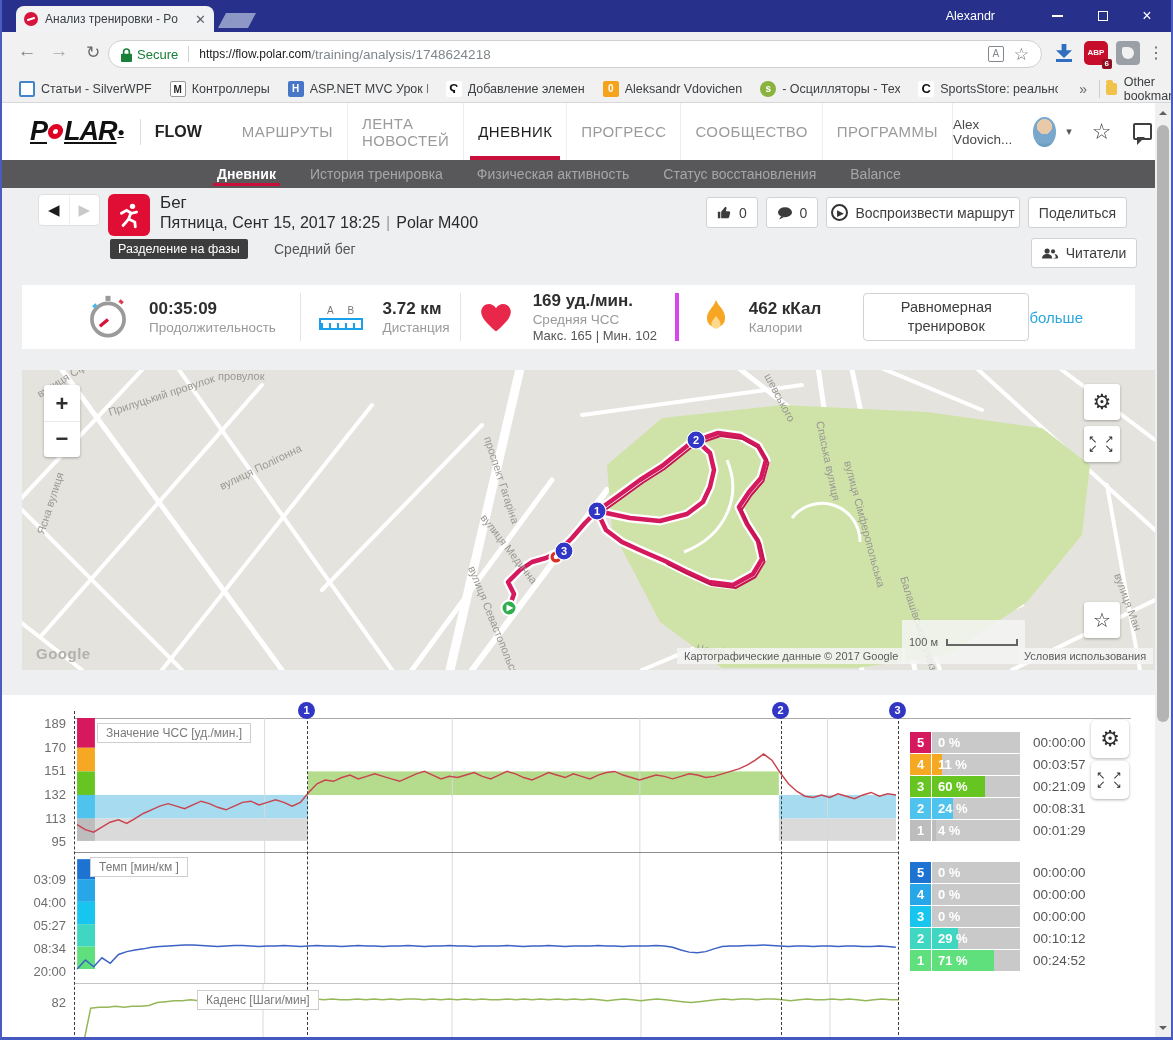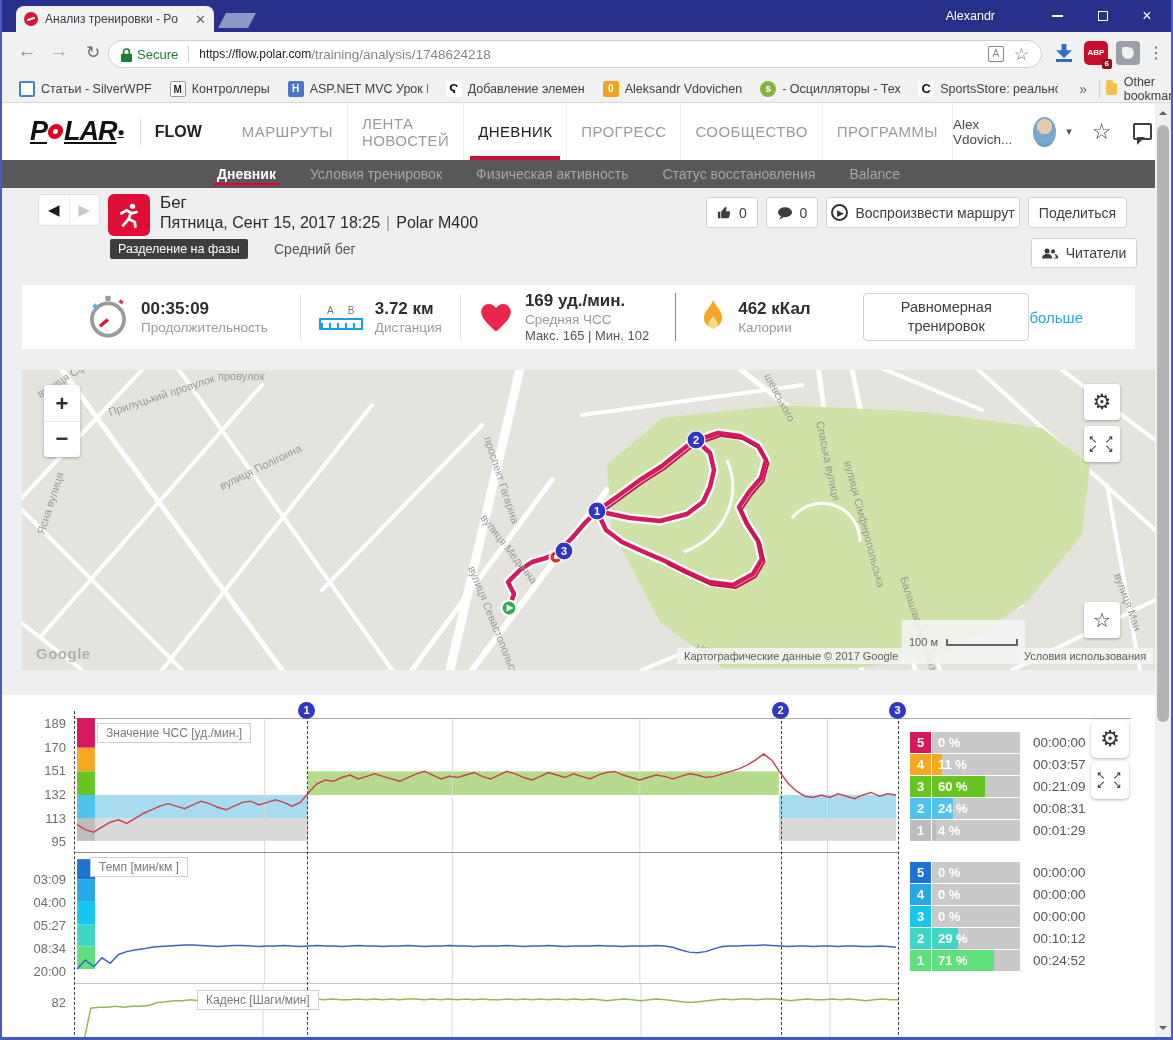--- a/index.html
+++ b/index.html
@@ -105,24 +105,24 @@
   .btn{background:#fff;border:1px solid #d2d2d2;border-radius:3px;font-size:14px;color:#3e3e3e;display:flex;align-items:center;justify-content:center;gap:7px;}
   .pill-like{position:absolute;left:704px;top:9px;width:52px;height:31px;}
   .pill-cmt{position:absolute;left:764px;top:9px;width:52px;height:31px;}
   .btn-play{position:absolute;left:824px;top:9px;width:194px;height:31px;}
   .btn-share{position:absolute;left:1026px;top:9px;width:99px;height:31px;}
   .btn-readers{position:absolute;left:1029px;top:50px;width:106px;height:30px;}
   .playc{width:17px;height:17px;border:2px solid #333;border-radius:50%;display:flex;align-items:center;justify-content:center;font-size:9px;color:#333;padding-left:1px;}
 
   
   .stats{position:absolute;left:20px;top:182px;width:1113px;height:64px;background:#fff;display:flex;align-items:center;padding-left:65px;}
-  .sblock{display:flex;align-items:center;gap:12px;height:48px;}
+  .sblock{display:flex;align-items:center;gap:20px;height:48px;}
   .sb-dur{width:220px;} .sb-dist{width:165px;padding-left:18px;border-left:1px solid #e4e4e4;}
   .sb-hr{width:222px;padding-left:18px;border-left:1px solid #e4e4e4;}
-  .sb-cal{width:150px;padding-left:24px;border-left:1px solid #d946ef;}
+  .sb-cal{width:150px;padding-left:24px;border-left:4px solid #d946ef;}
   .sval{font-size:17px;color:#2e2e2e;font-weight:bold;line-height:20px;white-space:nowrap;}
   .slab{font-size:13.5px;color:#9a9a9a;line-height:17px;white-space:nowrap;}
   .sminmax{font-size:13px;color:#555;line-height:16px;white-space:nowrap;}
   .abrow{display:flex;gap:14px;font-size:10px;color:#777;justify-content:center;margin-bottom:2px;}
   .ruler{width:44px;height:12px;border:2px solid #18a0e8;background:repeating-linear-gradient(90deg,#18a0e8 0 2px,transparent 2px 8px) bottom/100% 5px no-repeat #fff;}
   .btn-benefit{width:172px;height:48px;margin-left:42px;flex-direction:column;gap:0;line-height:19px;font-size:14.5px;border-radius:4px;}
   .more-link{margin-left:auto;margin-right:52px;color:#2ba6de;font-size:15px;}
 
   
   .mapwrap{position:absolute;left:20px;top:267px;width:1133px;height:300px;background:#e5e3de;overflow:hidden;}
@@ -271,21 +271,21 @@
         <span class="puser">Alex Vdovich...</span>
         <div class="avatar"></div>
         <span class="caret">▾</span>
         <span class="hstar">☆</span>
         <div class="chatic"></div>
       </div>
     </div>
 
     <div class="subnav">
       <div class="sn-item active">Дневник</div>
-      <div class="sn-item">Условия тренировок</div>
+      <div class="sn-item">История тренировка</div>
       <div class="sn-item">Физическая активность</div>
       <div class="sn-item">Статус восстановления</div>
       <div class="sn-item">Balance</div>
     </div>
 
     <div class="thead">
       <div class="arrows">
         <span class="arr-back">◀</span>
         <span class="arr-fwd">▶</span>
       </div>

